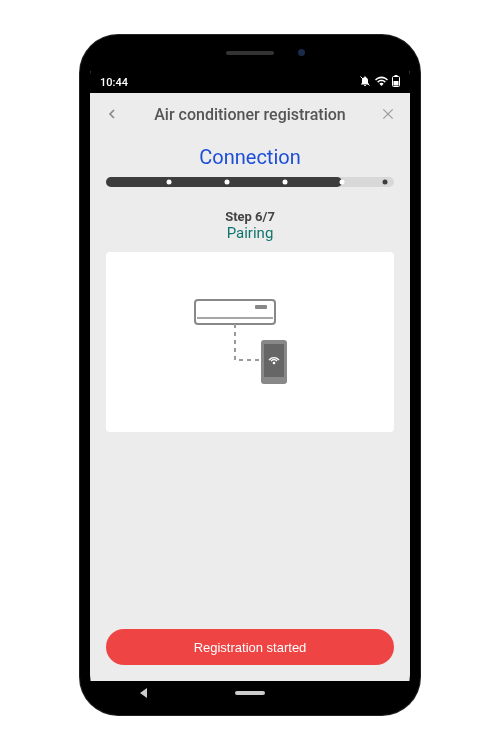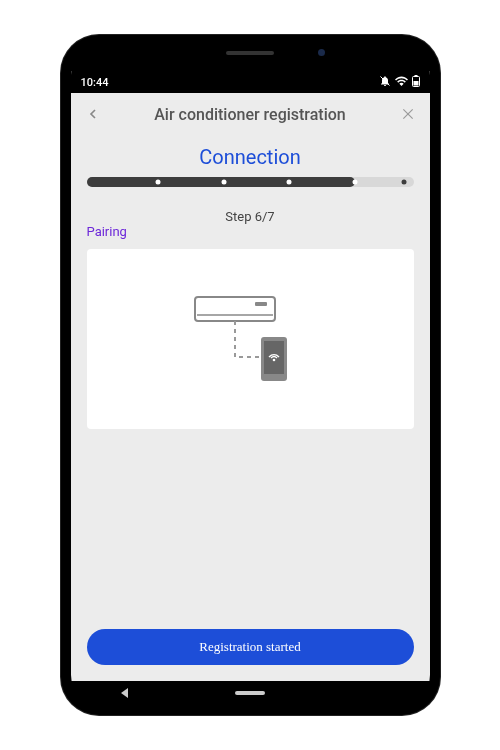--- a/index.html
+++ b/index.html
@@ -5,21 +5,21 @@
   * { box-sizing: border-box; margin: 0; padding: 0; }
   body {
     background: #fff;
     display: flex;
     justify-content: center;
     align-items: center;
     min-height: 750px;
     font-family: -apple-system, BlinkMacSystemFont, "Segoe UI", Roboto, Arial, sans-serif;
   }
   .phone {
-    width: 379px;
+    width: 340px;
     height: 680px;
     background: #000;
     border-radius: 38px;
     padding: 10px;
     position: relative;
     box-shadow: 0 0 0 1px #222;
   }
   .phone-inner {
     width: 100%;
     height: 100%;
@@ -130,56 +130,55 @@
     width: 5px;
     height: 5px;
     background: #fff;
     border-radius: 50%;
     transform: translate(-50%, -50%);
   }
   .progress-dot.dark { background: #3d3d3d; }
   .step-label {
     text-align: center;
     font-size: 13px;
-    font-weight: 400;
+    font-weight: 700;
     color: #444;
   }
   .step-sub {
-    text-align: left;
-    font-size: 13px;
-    color: #6d28d9;
+    text-align: center;
+    font-size: 15px;
+    color: #0f766e;
     margin-bottom: 10px;
   }
   .card {
     background: #fff;
     border-radius: 4px;
     height: 180px;
     display: flex;
     align-items: center;
     justify-content: center;
     margin-bottom: 16px;
   }
   .instruction {
     font-size: 12px;
     color: #777;
     line-height: 1.5;
     padding: 0 2px;
   }
   .spacer { flex: 1; }
   .cta-button {
-    background: #1d4ed8;
+    background: #ef4444;
     color: #fff;
     border: none;
     border-radius: 22px;
     height: 36px;
     font-size: 13px;
     font-weight: 500;
     cursor: pointer;
     width: 100%;
-    font-family: Liberation Serif, serif;
   }
   .nav-bar {
     position: absolute;
     bottom: 0;
     left: 0;
     right: 0;
     height: 24px;
     background: #000;
     display: flex;
     align-items: center;

